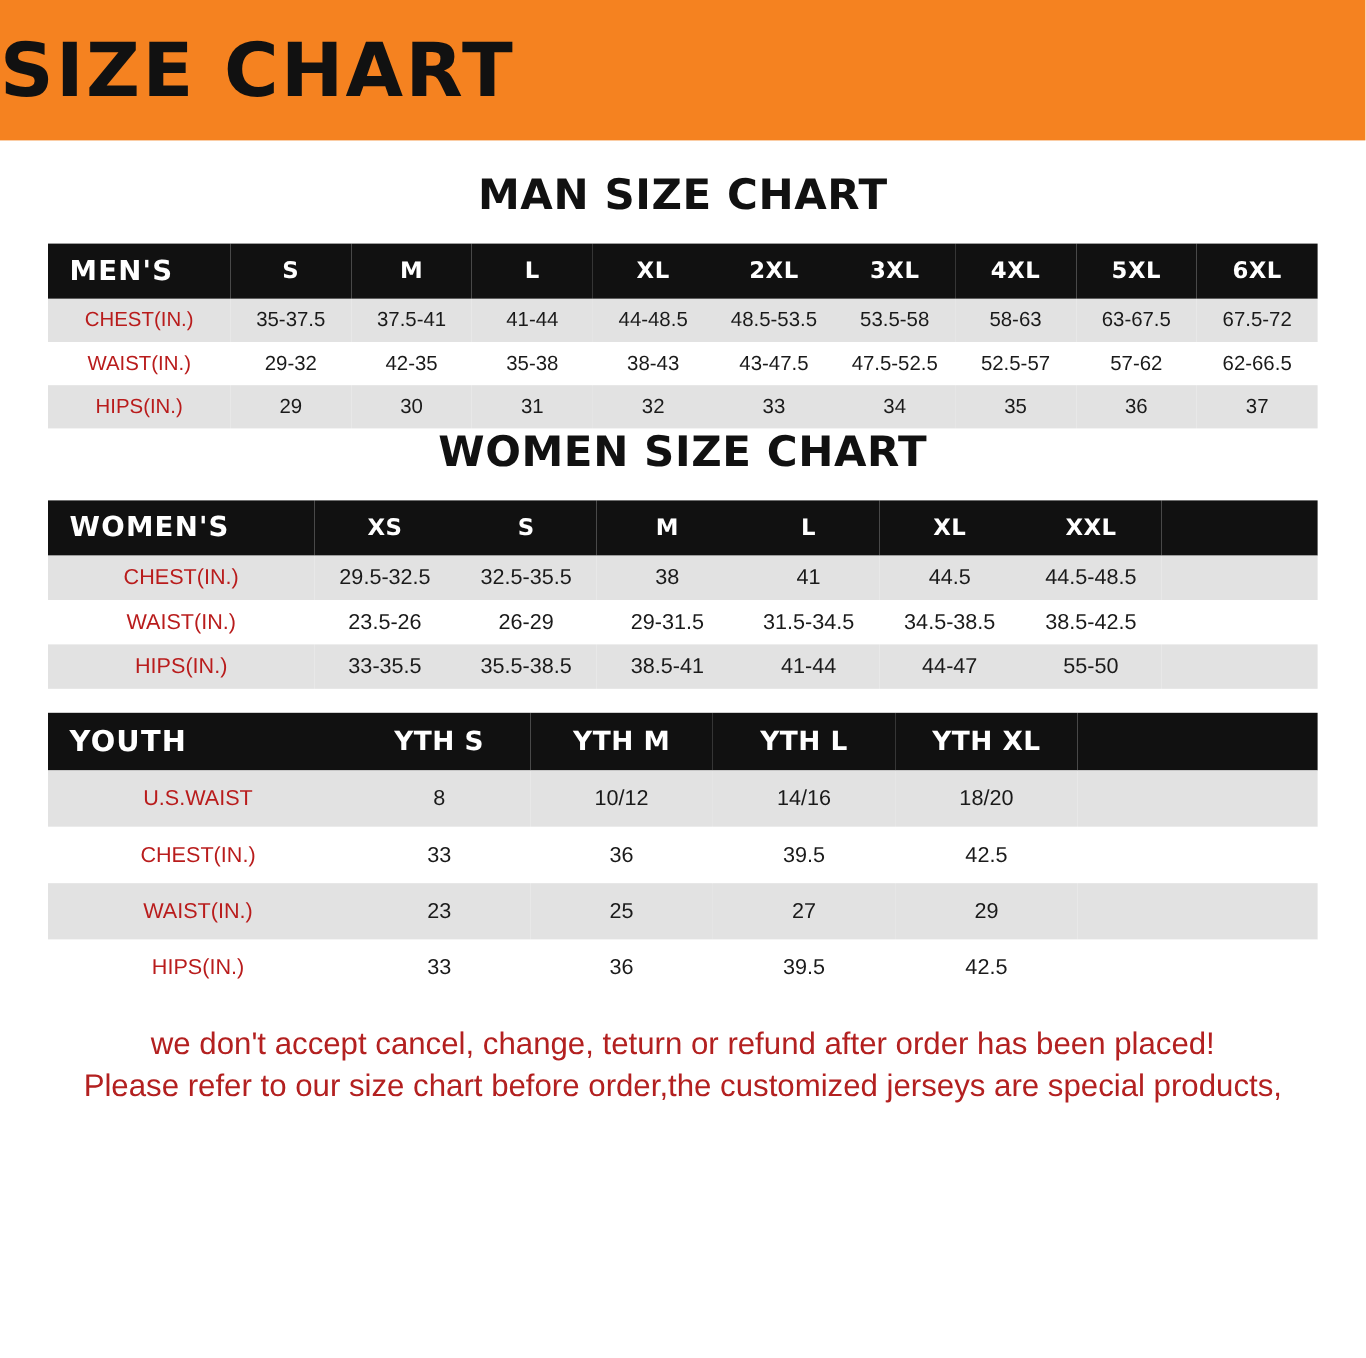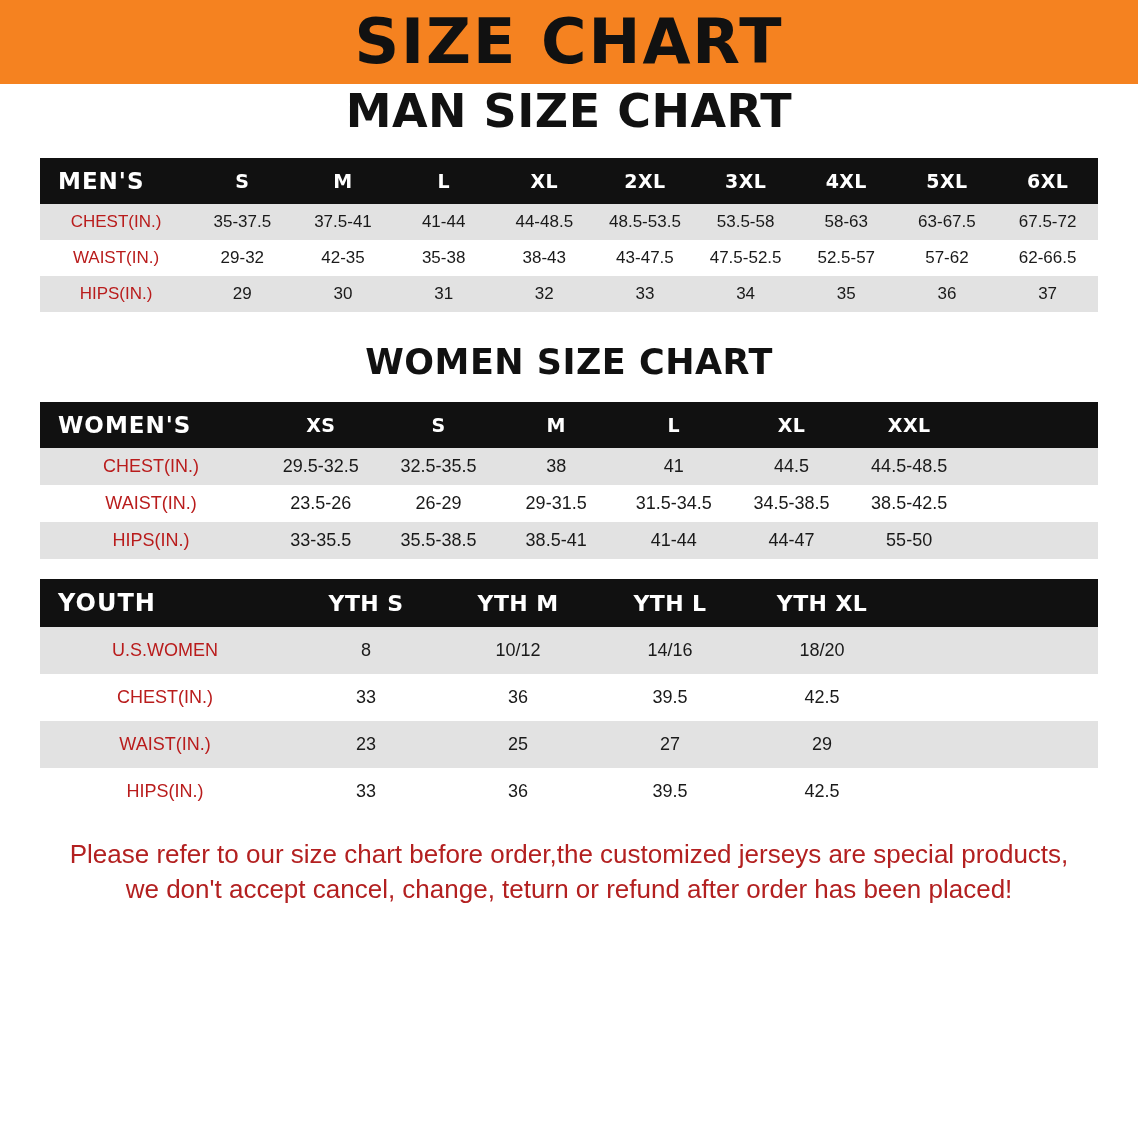--- a/index.html
+++ b/index.html
@@ -15,45 +15,44 @@
   }
   .page {
     position: relative;
     width: 1138px;
     height: 1132px;
     background: #ffffff;
   }
 
   
   .banner {
-    height: 84px;
+    height: 117px;
     background: #f58220;
     display: flex;
     align-items: center;
-    justify-content: center;
   }
   .banner-title {
     font-family: "DejaVu Sans", sans-serif;
     font-weight: bold;
     font-size: 62px;
     letter-spacing: 2px;
     color: #111111;
     line-height: 1;
   }
 
   
   .section-heading {
     text-align: center;
     font-family: "DejaVu Sans", sans-serif;
     font-weight: bold;
     color: #111111;
     letter-spacing: 0.5px;
   }
-  .h-man   { font-size: 46px; }
-  .h-women { font-size: 35px; margin-top: 30px; }
+  .h-man   { font-size: 35px; margin-top: 26px; }
+  .h-women { font-size: 35px; }
   .h-youth { font-size: 35px; margin-top: 34px; }
 
   
   .table-wrap {
     margin: 0 auto;
     width: 1058px;
   }
   table {
     border-collapse: collapse;
     width: 100%;
@@ -272,21 +271,21 @@
           <th class="rowlabel">YOUTH</th>
           <th>YTH S</th>
           <th>YTH M</th>
           <th>YTH L</th>
           <th>YTH XL</th>
           <th></th>
         </tr>
       </thead>
       <tbody>
         <tr class="shade">
-          <td class="rowlabel">U.S.WOMEN</td>
+          <td class="rowlabel">U.S.WAIST</td>
           <td>8</td>
           <td>10/12</td>
           <td>14/16</td>
           <td>18/20</td>
           <td></td>
         </tr>
         <tr class="plain">
           <td class="rowlabel">CHEST(IN.)</td>
           <td>33</td>
           <td>36</td>
@@ -308,17 +307,17 @@
           <td>36</td>
           <td>39.5</td>
           <td>42.5</td>
           <td></td>
         </tr>
       </tbody>
     </table>
   </div>
 
   <div class="note">
+    <div>we don't accept cancel, change, teturn or refund after order has been placed!</div>
     <div>Please refer to our size chart before order,the customized jerseys are special products,</div>
-    <div>we don't accept cancel, change, teturn or refund after order has been placed!</div>
   </div>
 
 </div>
 
 </body></html>

